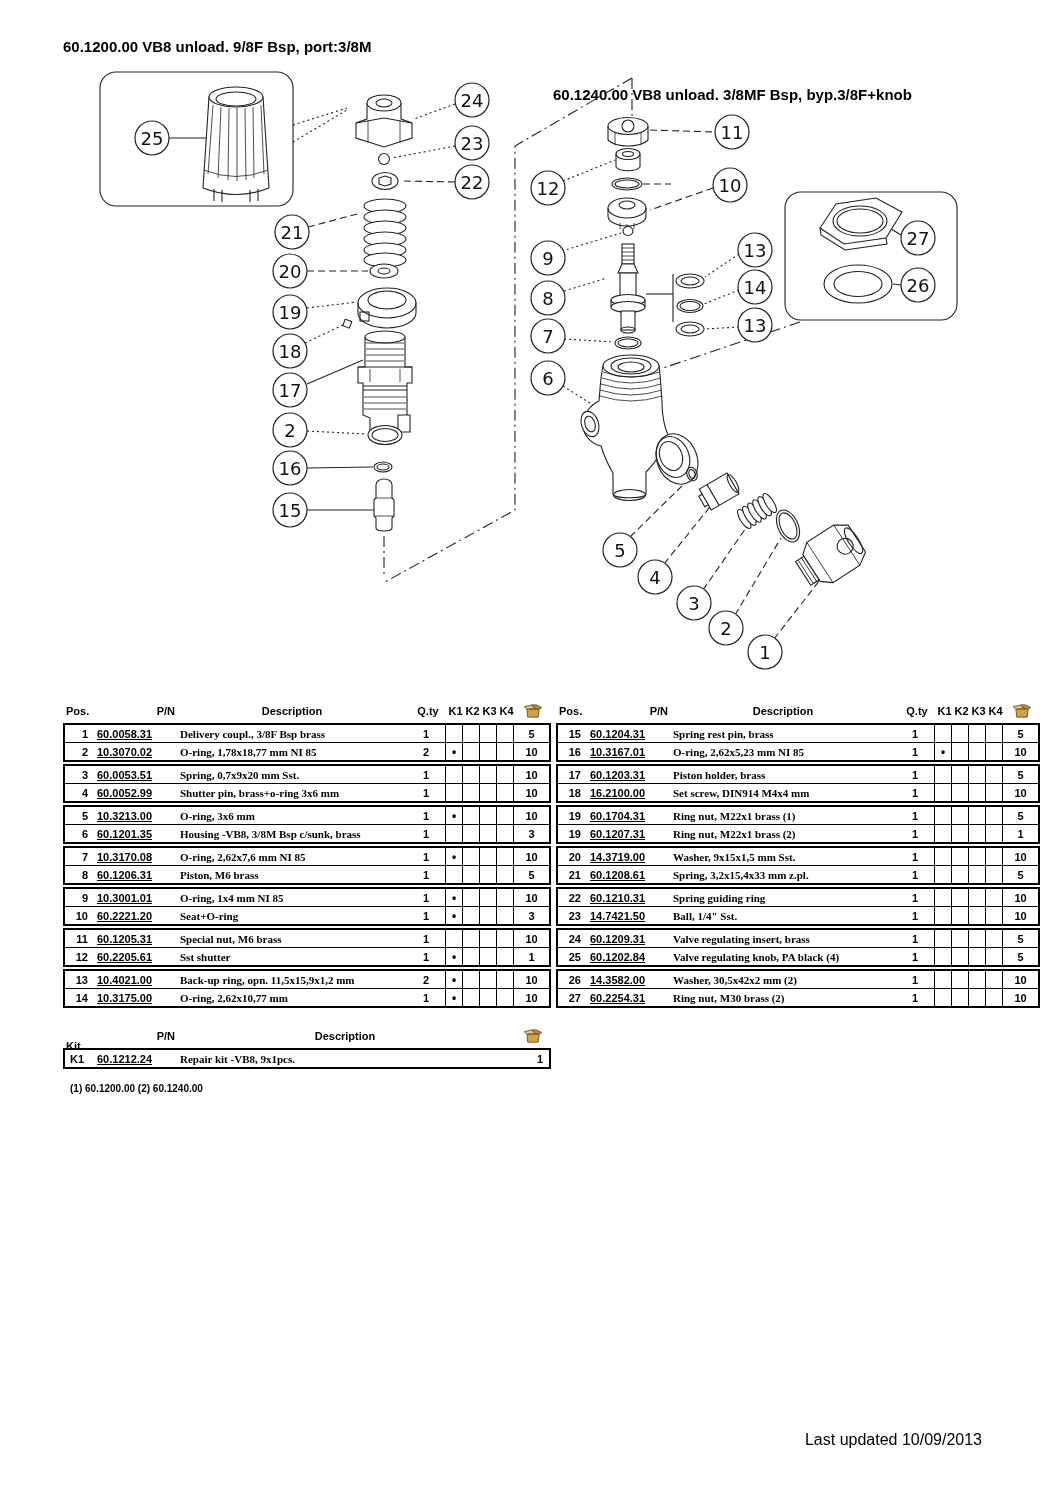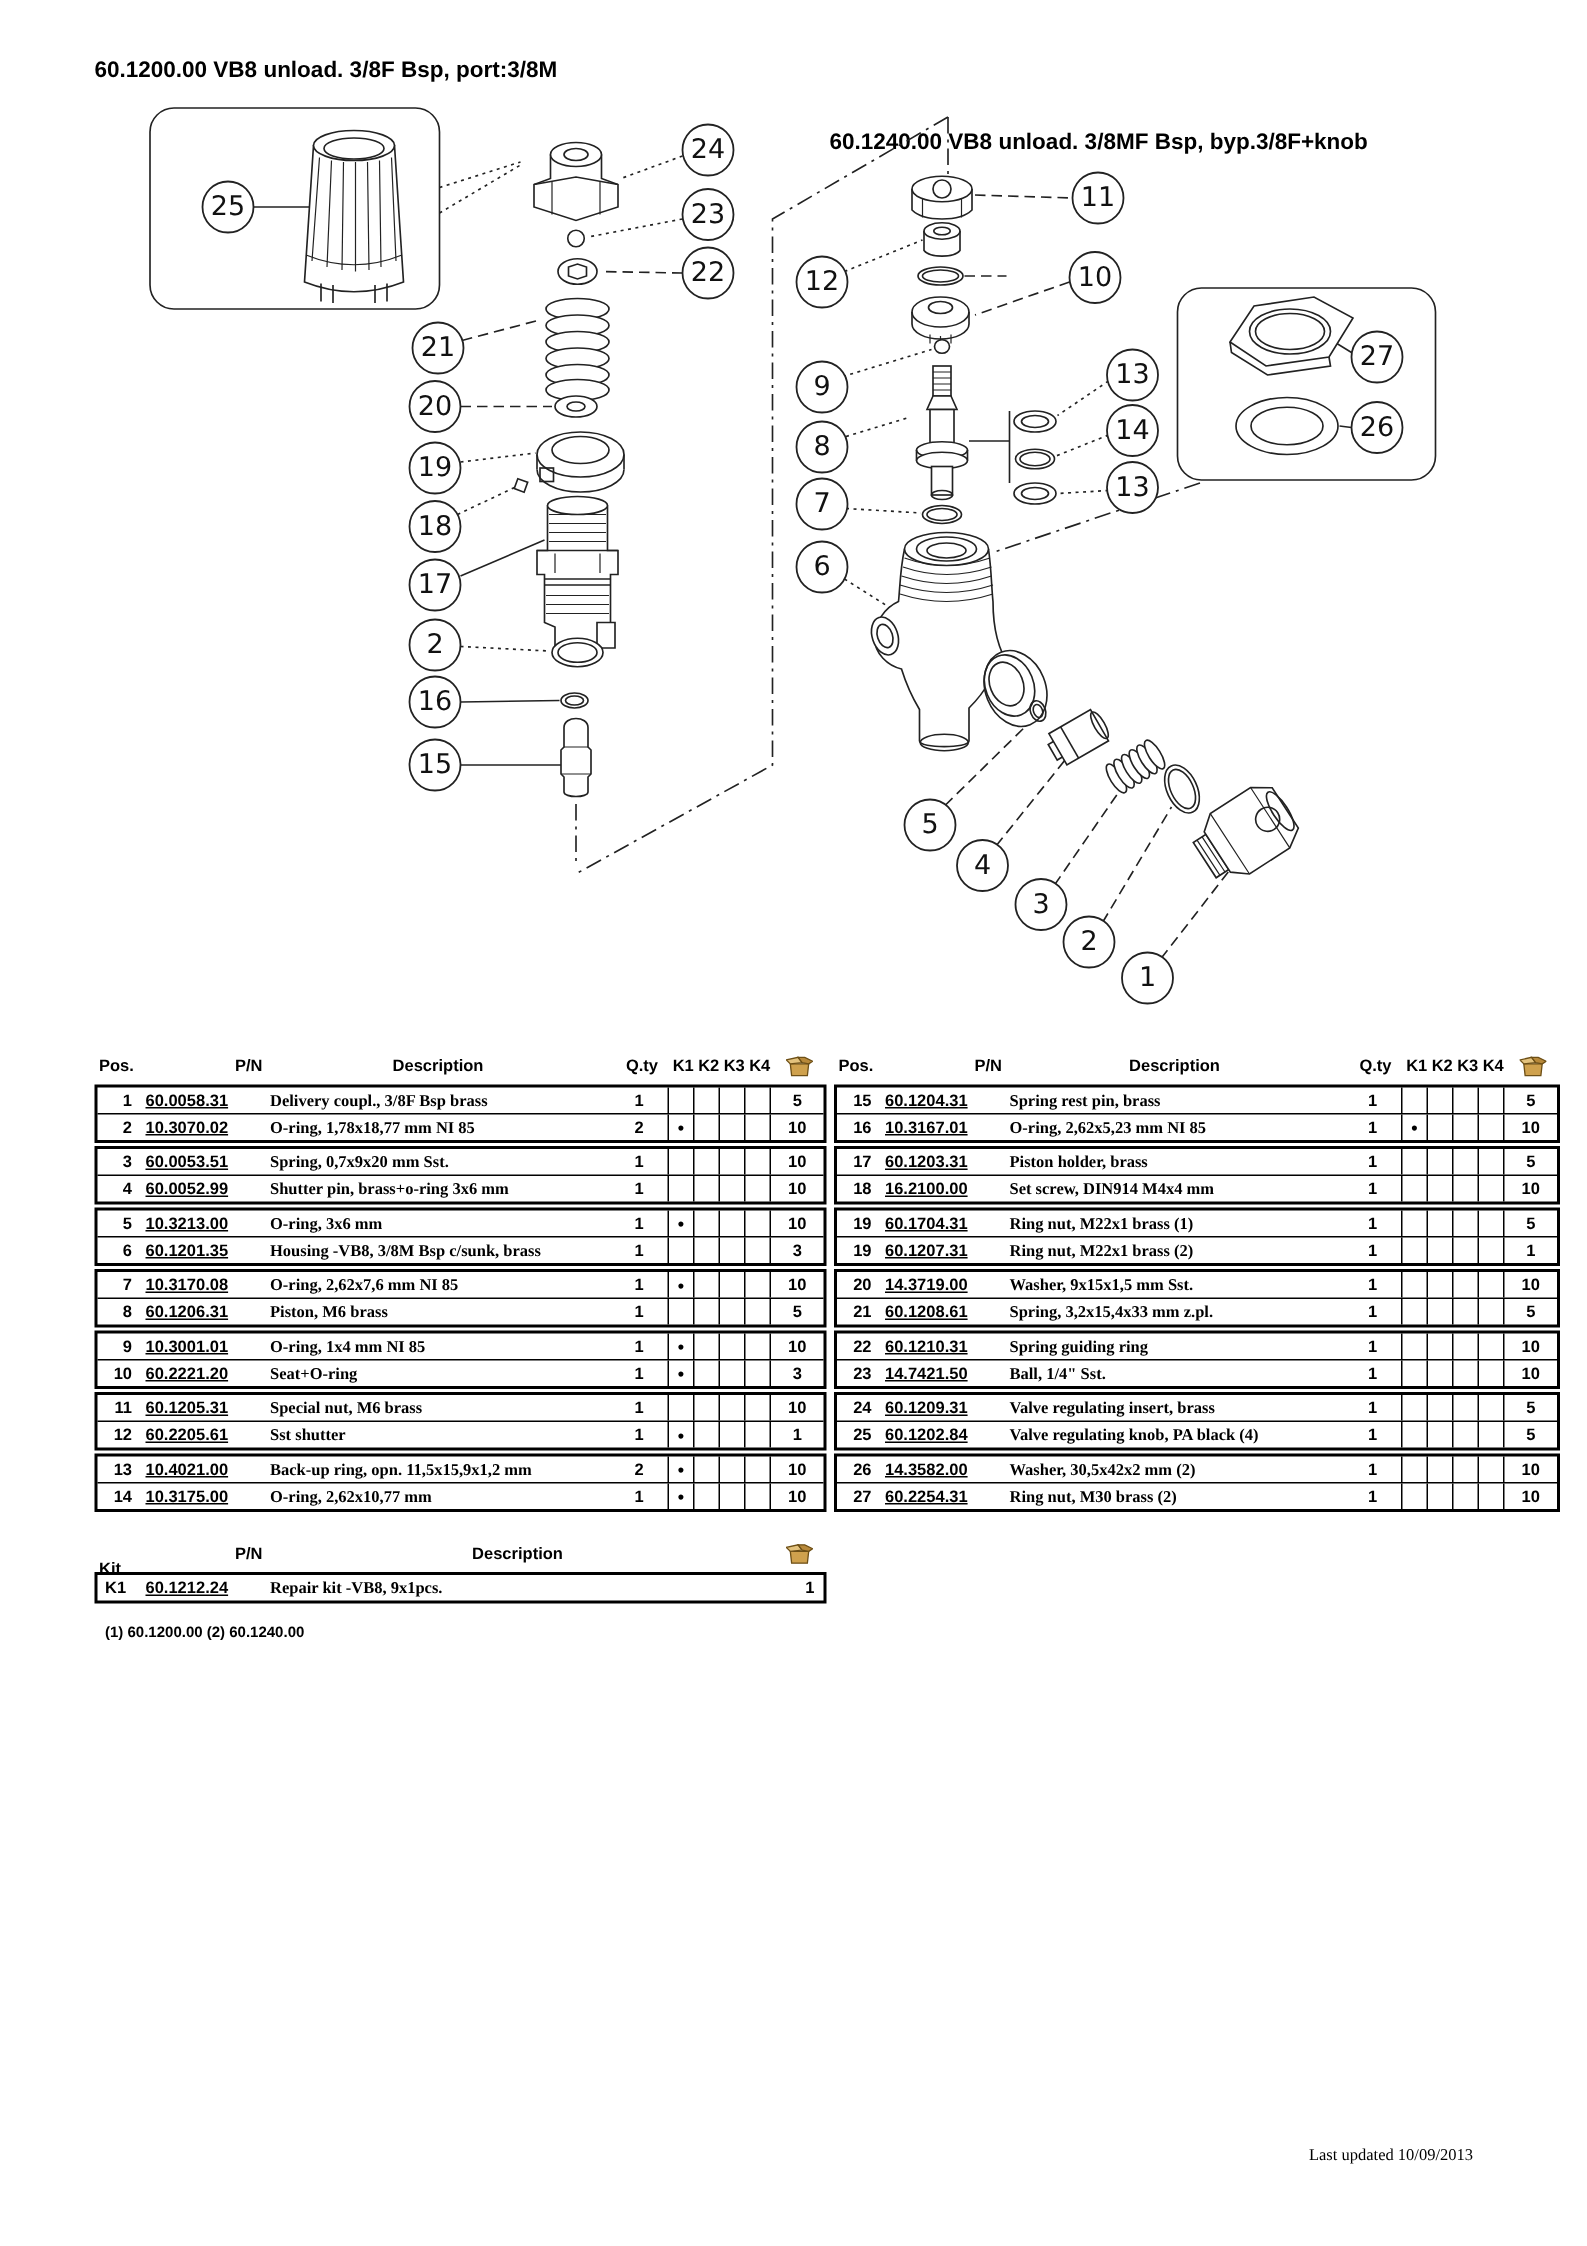--- a/index.html
+++ b/index.html
@@ -34,28 +34,28 @@
   .c-kit{width:30px;padding-left:5px;}
   .c-last{width:36px;text-align:right;padding-right:6px;}
   .h-pos{width:30px;padding-left:3px;}
   .h-pn{width:82px;text-align:right;}
   .h-desc{flex:1;text-align:center;}
   .h-qty{width:38px;text-align:center;}
   .h-k{width:17px;text-align:center;}
   .h-box{width:36px;display:flex;align-items:center;justify-content:center;}
   .h-kit{width:30px;padding-left:3px;margin-top:19px;}
   .footnote{position:absolute;left:70px;top:1083px;font-weight:bold;font-size:10px;}
-  .footer{position:absolute;top:1431px;right:76px;font-size:11px;font-family:Liberation Serif, serif;}
+  .footer{position:absolute;top:1431px;right:76px;font-size:16px;}
 </style>
 </head>
 <body>
 
 <div class="page">
 
-  <div class="title lt">60.1200.00 VB8 unload. 3/8F Bsp, port:3/8M</div>
+  <div class="title lt">60.1200.00 VB8 unload. 9/8F Bsp, port:3/8M</div>
   <div class="title rt">60.1240.00 VB8 unload. 3/8MF Bsp, byp.3/8F+knob</div>
 
   <svg class="d" width="1058" height="625" viewBox="0 0 1058 625">
 
     <g>
       <path class="dashdot" d="M632,8 L515,76 L515,440 L385,512"></path>
       <path class="dashdot" d="M632,8 L632,46"></path>
       <path class="dashdot" d="M384,466 L384,506"></path>
       <path class="dashdot" d="M800,252 L663,298"></path>
     </g>

